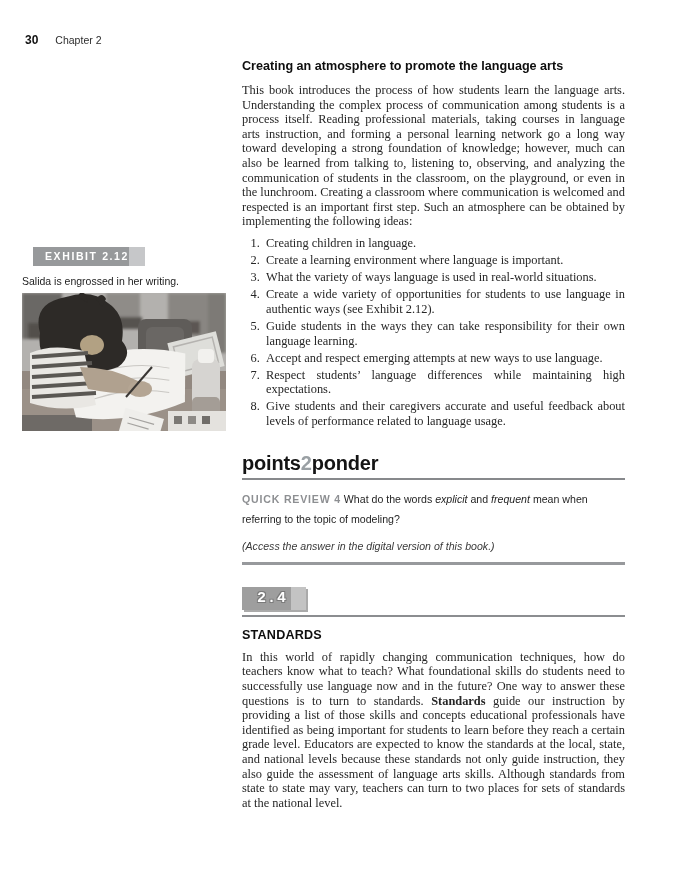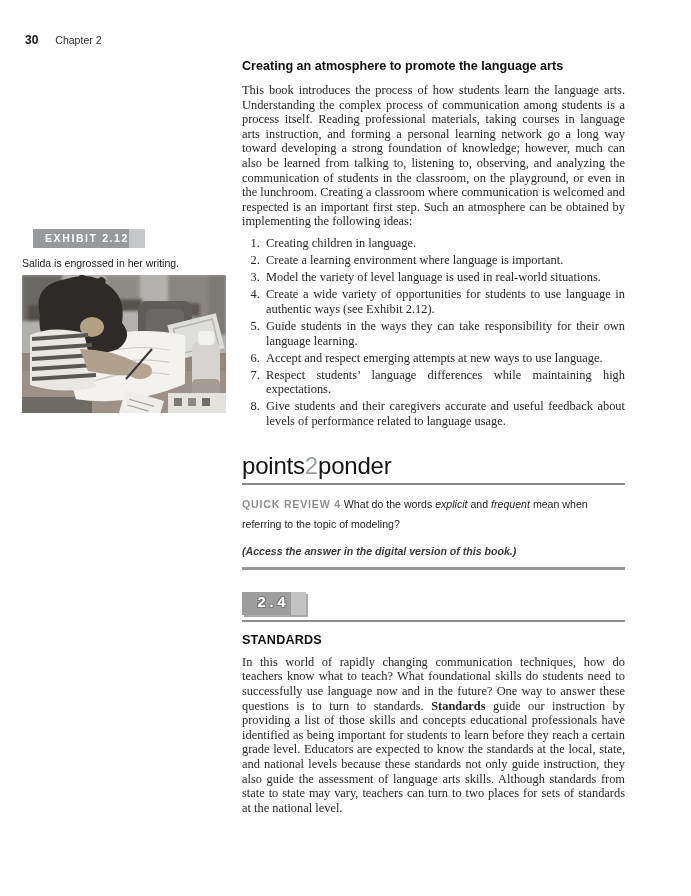--- a/index.html
+++ b/index.html
@@ -7,48 +7,48 @@
     width:691px; height:896px; position:relative; background:#ffffff;
     font-family:"Liberation Sans", sans-serif; color:#1a1a1a; overflow:hidden;
   }
 
   
   .page-header { position:absolute; top:33px; left:25px; display:flex; gap:17px; align-items:baseline; }
   .page-number { font-size:12px; font-weight:bold; color:#111; }
   .chapter-label { font-size:10.5px; color:#2d2d2d; }
 
   
-  .left-col { position:absolute; left:22px; top:228px; width:206px; }
+  .left-col { position:absolute; left:22px; top:246px; width:206px; }
   .exhibit-badge {
     display:inline-block; margin-left:11px;
     background:linear-gradient(to right, #97999b 0 86%, #c6c7c9 86% 100%);
     color:#fff; font-weight:bold; font-size:10.5px; letter-spacing:1.6px;
     padding:3px 16px 4px 12px;
   }
   .exhibit-caption { margin-top:9px; font-size:10.5px; color:#1c1c1c; }
   .exhibit-photo { display:block; margin-top:6px; width:204px; height:138px; }
 
   
   .main-col { position:absolute; left:242px; top:59px; width:383px; }
   .article-heading { font-size:12.6px; font-weight:bold; color:#0e0e0e; margin:0 0 10px 0; }
   .serif { font-family:"Liberation Serif", serif; font-size:12.4px; line-height:14.6px; text-align:justify; color:#262626; }
   .intro-para { margin:0; }
   .ideas-list { margin:7px 0 0 0; padding-left:21px; }
   .ideas-list li { padding-left:3px; margin-bottom:2.5px; }
   .closing-para { margin:7px 0 0 0; }
 
   
   .p2p-section { margin-top:23px; }
-  .p2p-logo { font-size:24px; font-weight:normal; letter-spacing:-0.2px; color:#141414;margin-top:12px; }
+  .p2p-logo { font-size:20px; font-weight:bold; letter-spacing:-0.2px; color:#141414;margin-top:12px; }
   .p2p-logo .p2p-two { color:#9aa0a4; }
   .p2p-rule { height:2.5px; background:#87898c; margin-top:3px; }
   .p2p-rule.bottom { margin-top:10px; background:#97999c; }
   .p2p-review { margin-top:10px; font-size:10.6px; line-height:19.5px; color:#1f1f1f; text-align:left; }
   .review-label { color:#8d8f92; font-weight:bold; letter-spacing:0.8px; }
-  .p2p-note { margin-top:5px; font-size:10.6px; font-style:italic; color:#3a3a3a;font-weight:bold; }
+  .p2p-note { margin-top:5px; font-size:10.6px; font-style:italic; color:#3a3a3a; }
 
   
   .standards-section { margin-top:22px; }
   .sec-badge {
     display:inline-flex; align-items:center; justify-content:center;
     width:60px; height:23px; padding-right:4px;
     background:linear-gradient(to right, #9e9e9e 0 76%, #c3c3c3 76% 100%);
     box-shadow:2px 2px 0 rgba(100,100,100,.55);
     color:#fff; font-weight:bold; font-size:15px; letter-spacing:1px;
     text-shadow:-1px -1px 0 #7a7a7a, 1px -1px 0 #7a7a7a, -1px 1px 0 #7a7a7a, 1px 1px 0 #7a7a7a;
@@ -145,21 +145,21 @@
 
 <main class="main-col">
 
   <h1 class="article-heading">Creating an atmosphere to promote the language arts</h1>
 
   <p class="serif intro-para">This book introduces the process of how students learn the language arts. Understanding the complex process of communication among students is a process itself. Reading professional materials, taking courses in language arts instruction, and forming a personal learning network go a long way toward developing a strong foundation of knowledge; however, much can also be learned from talking to, listening to, observing, and analyzing the communication of students in the classroom, on the playground, or even in the lunchroom. Creating a classroom where communication is welcomed and respected is an important first step. Such an atmosphere can be obtained by implementing the following ideas:</p>
 
   <ol class="serif ideas-list">
     <li>Creating children in language.</li>
     <li>Create a learning environment where language is important.</li>
-    <li>Model the variety of level language is used in real-world situations.</li>
+    <li>What the variety of ways language is used in real-world situations.</li>
     <li>Create a wide variety of opportunities for students to use language in authentic ways (see Exhibit 2.12).</li>
     <li>Guide students in the ways they can take responsibility for their own language learning.</li>
     <li>Accept and respect emerging attempts at new ways to use language.</li>
     <li>Respect students’ language differences while maintaining high expectations.</li>
     <li>Give students and their caregivers accurate and useful feedback about levels of performance related to language usage.</li>
   </ol>
 
 
   <section class="p2p-section">
     <div class="p2p-logo"><span>points</span><span class="p2p-two">2</span><span>ponder</span></div>

